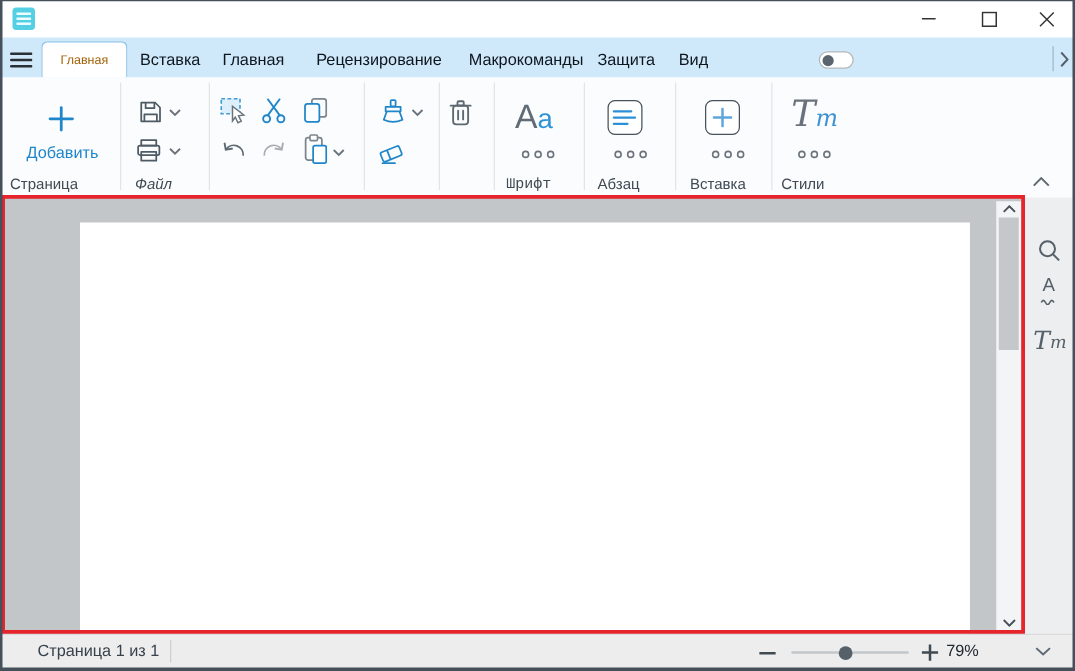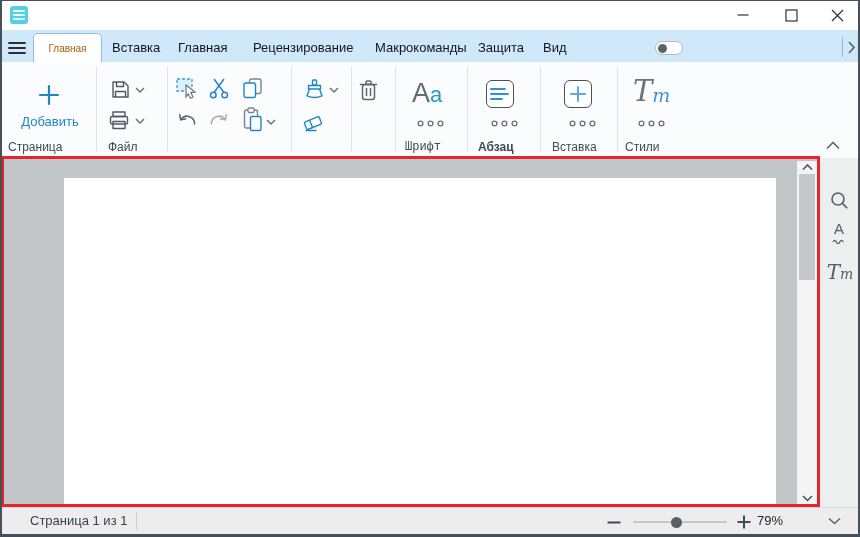--- a/index.html
+++ b/index.html
@@ -159,21 +159,21 @@
       <rect x="4" y="1" width="12" height="4.5"></rect>
         <rect x="1.5" y="5.5" width="17" height="7.5" rx="1.5"></rect>
         <rect x="4" y="10.5" width="12" height="7"></rect>
     </svg>
   </div>
   <div class="ibtn" style="left:135px;top:118px;width:10px;height:7px;">
     <svg width="10" height="7">
         <polyline points="1,1 5,5 9,1" fill="none" stroke="#6a737c" stroke-width="1.5"></polyline>
       </svg>
   </div>
-  <span class="glabel" style="left:108px;">Файл</span>
+  <span class="glabel" style="left:108px;font-style:italic;">Файл</span>
   <div class="vdiv" style="left:167px;"></div>
 
   <div class="ibtn" style="left:176px;top:77px;width:23px;height:23px;">
     <svg width="23" height="23">
       <rect x="1" y="2" width="15" height="12" fill="#ddeffa" stroke="#3f9ad6" stroke-width="1.3" stroke-dasharray="3,2"></rect>
       <path d="M10 8 l9 7 -4.2 0.6 2.2 4.4 -2.6 1.2 -2.2 -4.4 -2.2 3 Z" fill="#ffffff" stroke="#6a737c" stroke-width="1.2"></path>
     </svg>
   </div>
   <div class="ibtn" style="left:208px;top:76px;width:22px;height:23px;">
     <svg width="20" height="22" fill="none" stroke="#1f86c9" stroke-width="1.5">
@@ -276,21 +276,21 @@
   </div>
   <div class="ibtn" style="left:490px;top:119px;width:29px;height:9px;">
     <svg width="29" height="9">
         <g fill="none" stroke="#6a737c" stroke-width="1.3">
       <circle cx="4.5" cy="4.5" r="2.4"></circle>
           <circle cx="14.5" cy="4.5" r="2.4"></circle>
           <circle cx="24.5" cy="4.5" r="2.4"></circle>
         </g>
       </svg>
   </div>
-  <span class="glabel" style="left:478px;font-weight:bold;">Абзац</span>
+  <span class="glabel" style="left:478px;">Абзац</span>
   <div class="vdiv" style="left:540px;"></div>
 
   <div class="sq-icon" style="left:564px;top:80px;">
     <svg width="16" height="16">
         <g stroke="#5fa7dc" stroke-width="2" stroke-linecap="round">
       <line x1="8" y1="1" x2="8" y2="15"></line>
           <line x1="1" y1="8" x2="15" y2="8"></line>
         </g>
       </svg>
   </div>

